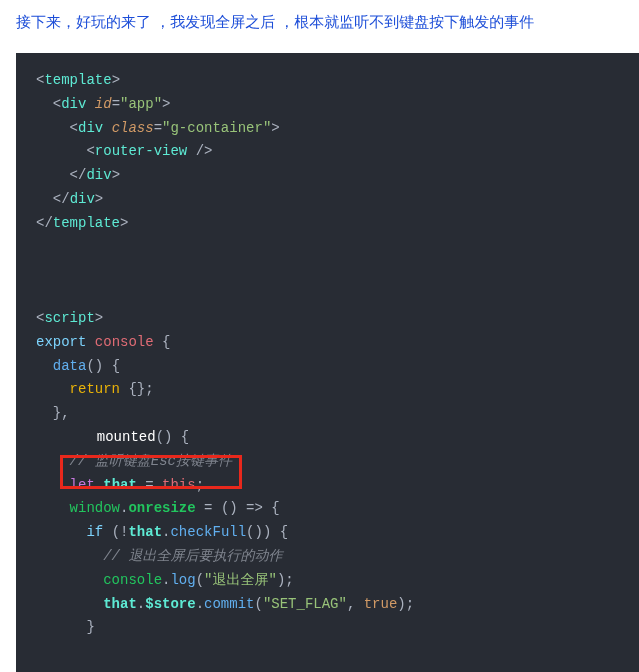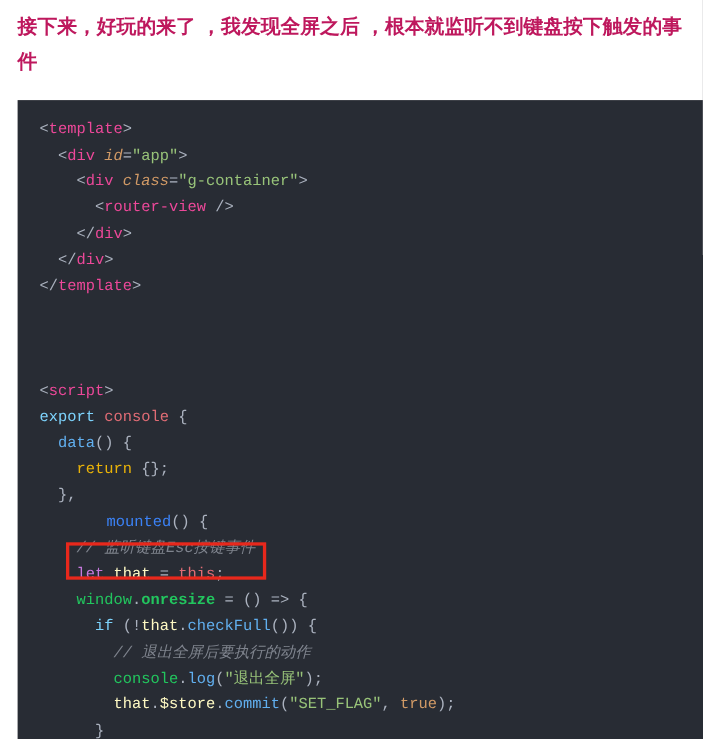--- a/index.html
+++ b/index.html
@@ -9,57 +9,56 @@
     }
     body {
       font-family: -apple-system, BlinkMacSystemFont, "Segoe UI", "Microsoft YaHei", sans-serif;
       background: #ffffff;
       width: 639px;
     }
     .article-body {
       padding: 8px 16px 0 16px;
     }
     .article-text {
-      color: #be185d;
-      font-size: 18px;
+      color: #1d4ed8;
+      font-size: 15px;
       line-height: 1.8;
       margin-bottom: 18px;
-      font-weight: bold;
     }
     .code-block {
       background: #282c34;
       color: #abb2bf;
       font-family: "Consolas", "Monaco", "Courier New", monospace;
       font-size: 14px;
       line-height: 1.7;
       padding: 16px 0 16px 20px;
       margin: 0 0 0 16px;
       position: relative;
       white-space: pre;
       overflow: hidden;
     }
     .tag-punct { color: #abb2bf; }
-    .tag-name { color: #ec4899; }
+    .tag-name { color: #5eead4; }
     .attr-name { color: #d19a66; font-style: italic; }
     .attr-value { color: #98c379; }
     .kw-export { color: #7dd3fc; }
     .kw-default { color: #e06c75; }
     .kw-this { color: #e06c75; }
     .kw-return { color: #eab308; }
     .kw-let { color: #c678dd; }
     .kw-true { color: #d19a66; }
     .fn-data { color: #61afef; }
-    .fn-mounted { color: #3b82f6; padding-left: 44px; }
+    .fn-mounted { color: #ffffff; padding-left: 44px; }
     .fn-call { color: #61afef; }
     .prop { color: #22c55e; font-weight: bold; }
     .obj { color: #22c55e; }
     .str { color: #98c379; }
     .comment { color: #7f848e; font-style: italic; }
     .punct { color: #abb2bf; }
-    .plain { color: #fef9c3; }
+    .plain { color: #5eead4; font-weight: bold; }
     .highlight-box {
       position: absolute;
       border: 3px solid #e8281c;
       left: 44px;
       top: 402px;
       width: 182px;
       height: 34px;
       pointer-events: none;
     }
   </style>

